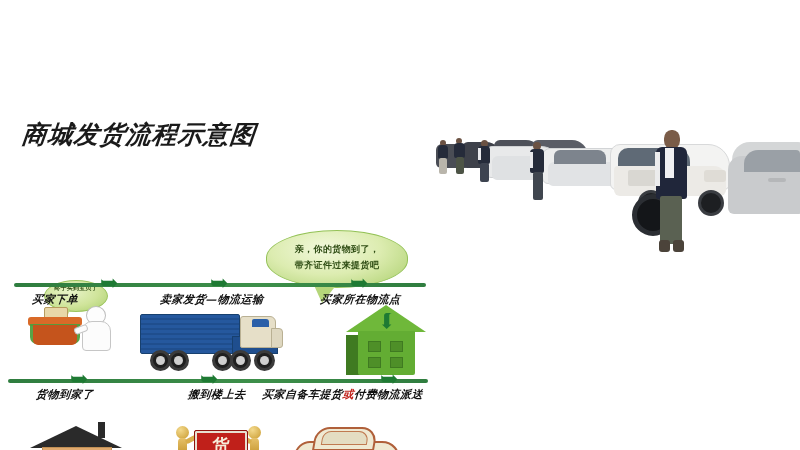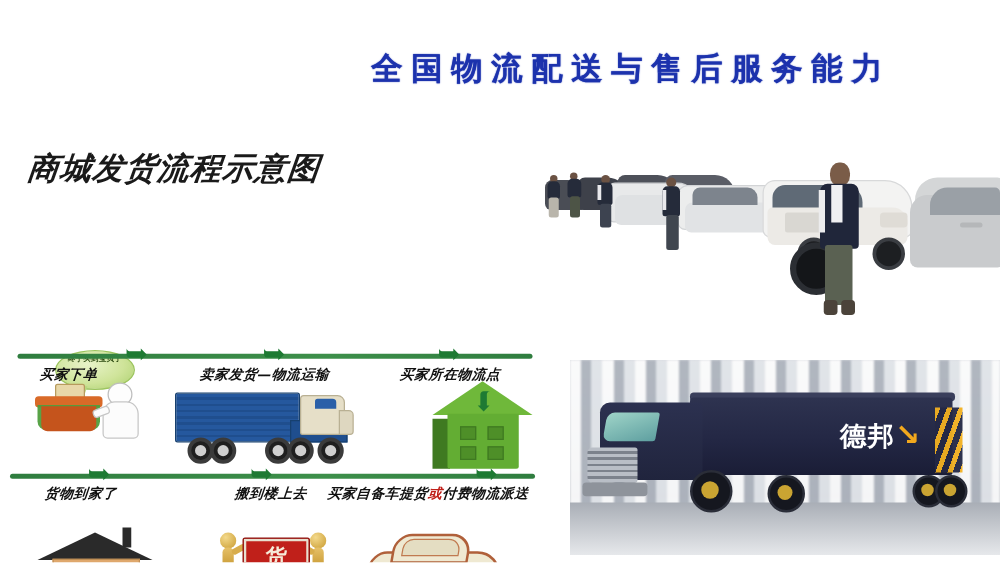--- a/index.html
+++ b/index.html
@@ -278,27 +278,32 @@
   .t-wheel i{position:absolute;border-radius:50%;background:#caa432;}
 </style>
 </head>
 <body>
 
 <div class="stage">
 
   <div class="header">
 
 
-    <div class="title">全国物流配送与售后服务能力</div>
   </div>
 
   <div class="flow">
 
     <div class="flow-title">商城发货流程示意图</div>
 
+    <div class="bubble-big">
+      <div class="bt">
+        <span>亲，你的货物到了，</span><br>
+        <span>带齐证件过来提货吧</span>
+      </div>
+    </div>
 
     <div class="bubble-small">
       <div class="bt">终于买到宝贝了</div>
     </div>
 
     <div class="giftbox">
       <div class="gb-item"></div>
       <div class="gb-lid"></div>
       <div class="gb-green"></div>
       <div class="gb-body"></div>
@@ -449,41 +454,14 @@
       <div class="sh" style="left:10px;top:0;width:16px;height:19px;background:#7a5c48;border-radius:45%;"></div>
       <div class="sj" style="left:2px;top:17px;width:31px;height:52px;background:#20263a;border-radius:6px 6px 3px 3px;"></div>
       <div class="sw" style="left:11px;top:18px;width:9px;height:30px;background:#f0f0f2;"></div>
       <div class="sw" style="left:1px;top:22px;width:5px;height:34px;background:#ececed;"></div>
       <div class="sp" style="left:6px;top:66px;width:22px;height:48px;background:#5a6152;border-radius:2px;"></div>
       <div class="sp" style="left:5px;top:110px;width:11px;height:12px;background:#4b433a;border-radius:3px;"></div>
       <div class="sp" style="left:19px;top:110px;width:11px;height:12px;background:#4b433a;border-radius:3px;"></div>
     </div>
   </div>
 
-  <div class="photo-truck">
-    <div class="blurbg"></div>
-    <div class="ground"></div>
-
-    <div class="t-trailer-top"></div>
-    <div class="t-trailer"></div>
-    <div class="t-stripe"></div>
-    <div class="t-logo"><span>德邦</span><span class="arc">↘</span></div>
-
-    <div class="t-cab"></div>
-    <div class="t-windshield"></div>
-    <div class="t-grille"></div>
-    <div class="t-bumper"></div>
-
-    <div class="t-wheel" style="left:96px;top:88px;width:30px;height:30px;">
-        <i style="left:7px;top:7px;width:14px;height:14px;"></i>
-      </div>
-    <div class="t-wheel" style="left:158px;top:92px;width:26px;height:26px;">
-        <i style="left:6px;top:6px;width:12px;height:12px;"></i>
-      </div>
-    <div class="t-wheel" style="left:274px;top:92px;width:22px;height:22px;">
-        <i style="left:5px;top:5px;width:10px;height:10px;"></i>
-      </div>
-    <div class="t-wheel" style="left:292px;top:92px;width:22px;height:22px;">
-        <i style="left:5px;top:5px;width:10px;height:10px;"></i>
-      </div>
-  </div>
 
 </div>
 
 </body></html>

